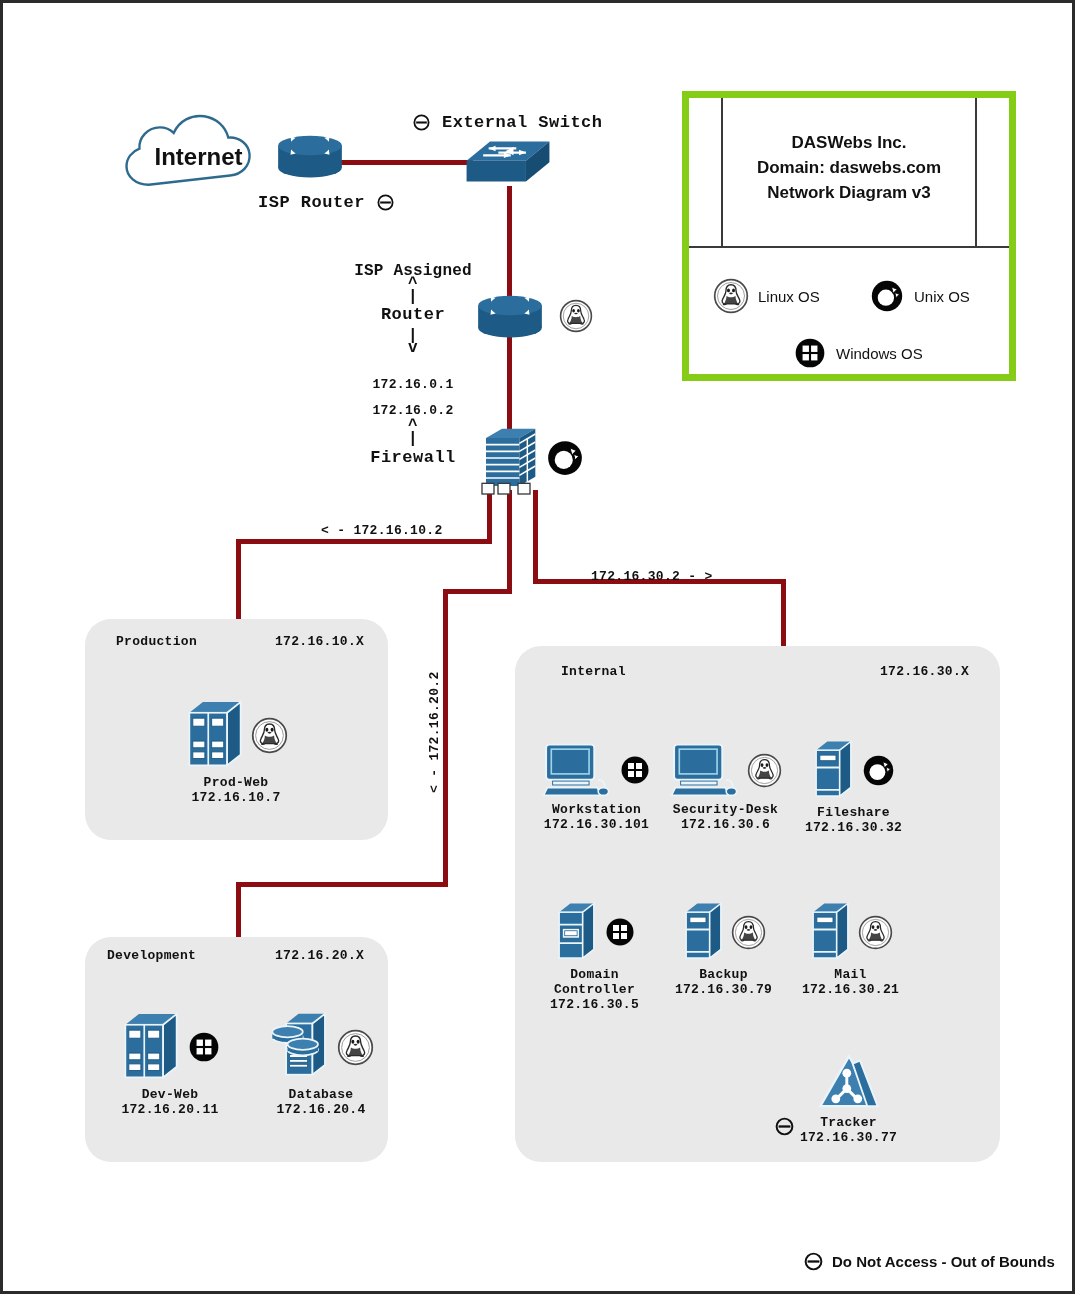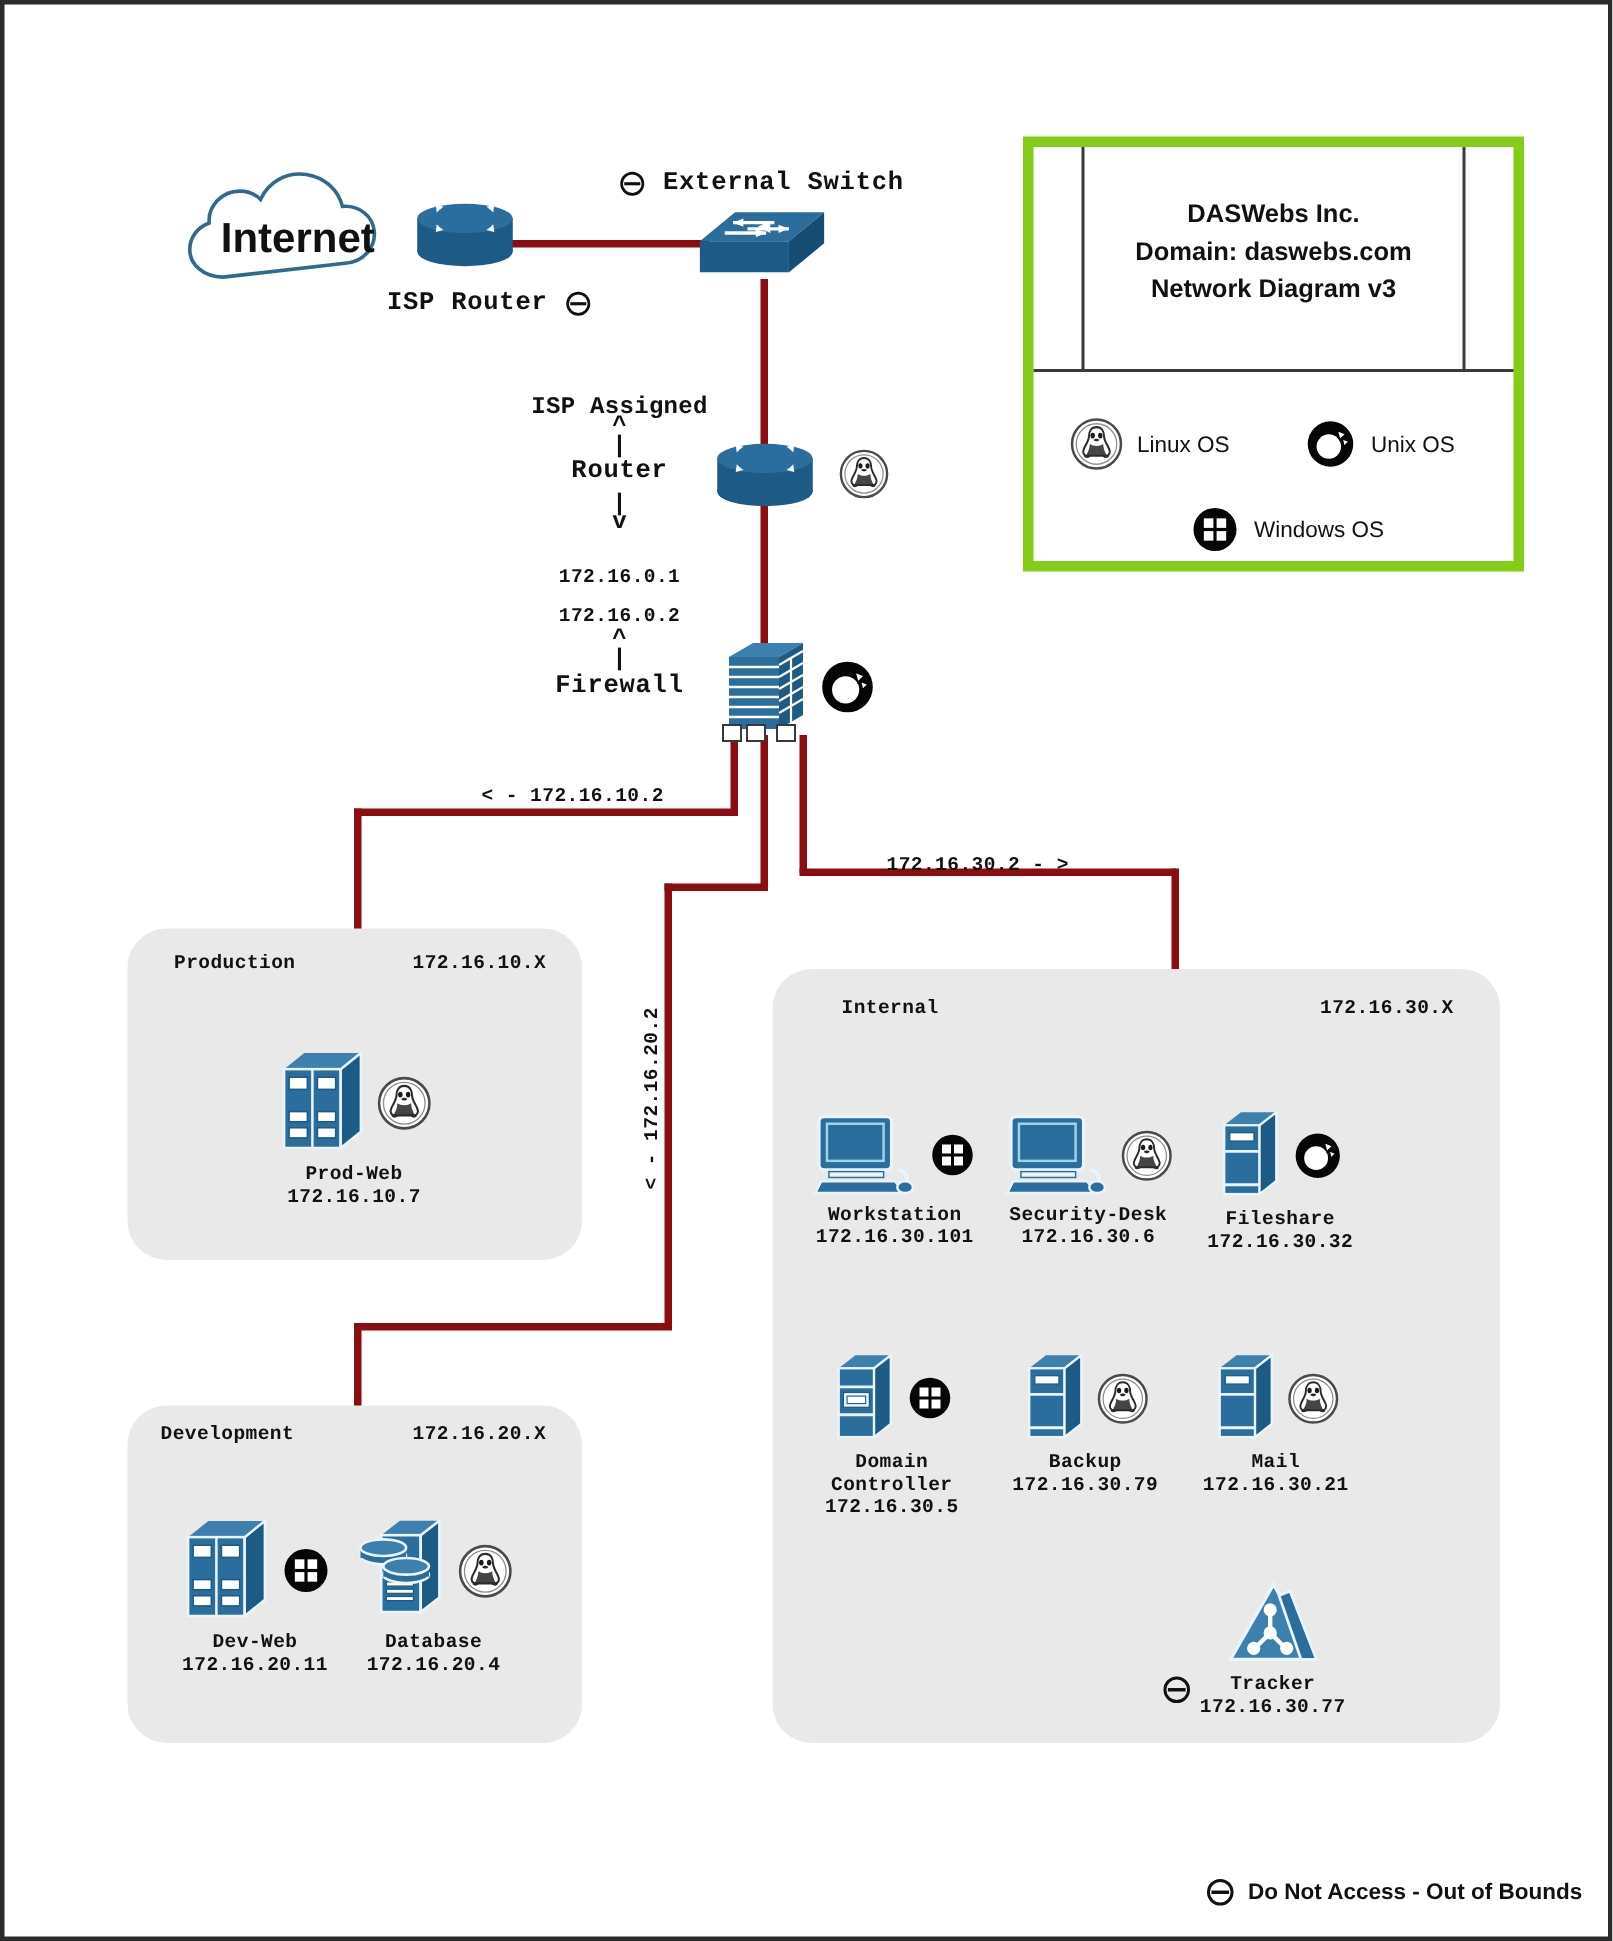--- a/index.html
+++ b/index.html
@@ -268,21 +268,21 @@
 
   <div class="zone" style="left:82px;top:616px;width:303px;height:221px;"></div>
   <div class="zone" style="left:82px;top:934px;width:303px;height:225px;"></div>
   <div class="zone" style="left:512px;top:643px;width:485px;height:516px;"></div>
 
   <div class="abs" style="left:105px;top:108px;width:185px;height:92px;">
     <svg width="185" height="92" viewBox="0 0 200 96">
         <use href="#ic-cloud"></use>
       </svg>
   </div>
-  <div class="abs sans ctr" style="left:128px;top:140px;width:135px;font-size:28px;">Internet</div>
+  <div class="abs sans ctr" style="left:128px;top:140px;width:135px;font-size:24px;">Internet</div>
 
   <div class="abs" style="left:268px;top:128px;width:78px;height:50px;">
     <svg width="78" height="50" viewBox="0 0 120 76">
         <use href="#ic-router"></use>
       </svg>
   </div>
   <div class="abs nolbl" style="left:255px;top:190px;">
     <span class="mono lbl-big">ISP Router</span>
     <svg width="19" height="19" viewBox="0 0 64 64" style="margin-left:5px;">
         <use href="#ic-noaccess"></use>
@@ -364,21 +364,21 @@
           <use href="#ic-serverrack"></use>
         </svg>
       <svg width="34" height="34" viewBox="0 0 64 64">
           <use href="#ic-windows"></use>
         </svg>
     </div>
     <div class="mono lbl-mid devname">Dev-Web</div>
     <div class="mono lbl-mid">172.16.20.11</div>
   </div>
 
-  <div class="dev" style="left:216px;top:1008px;width:140px;justify-content:center;">
+  <div class="dev" style="left:248px;top:1008px;width:140px;justify-content:center;">
     <div class="devrow">
       <svg width="64" height="72" viewBox="0 0 92 104">
           <use href="#ic-database"></use>
         </svg>
       <svg width="37" height="37" viewBox="0 0 64 64">
           <use href="#ic-linux"></use>
         </svg>
     </div>
     <div class="mono lbl-mid devname">Database</div>
     <div class="mono lbl-mid">172.16.20.4</div>

